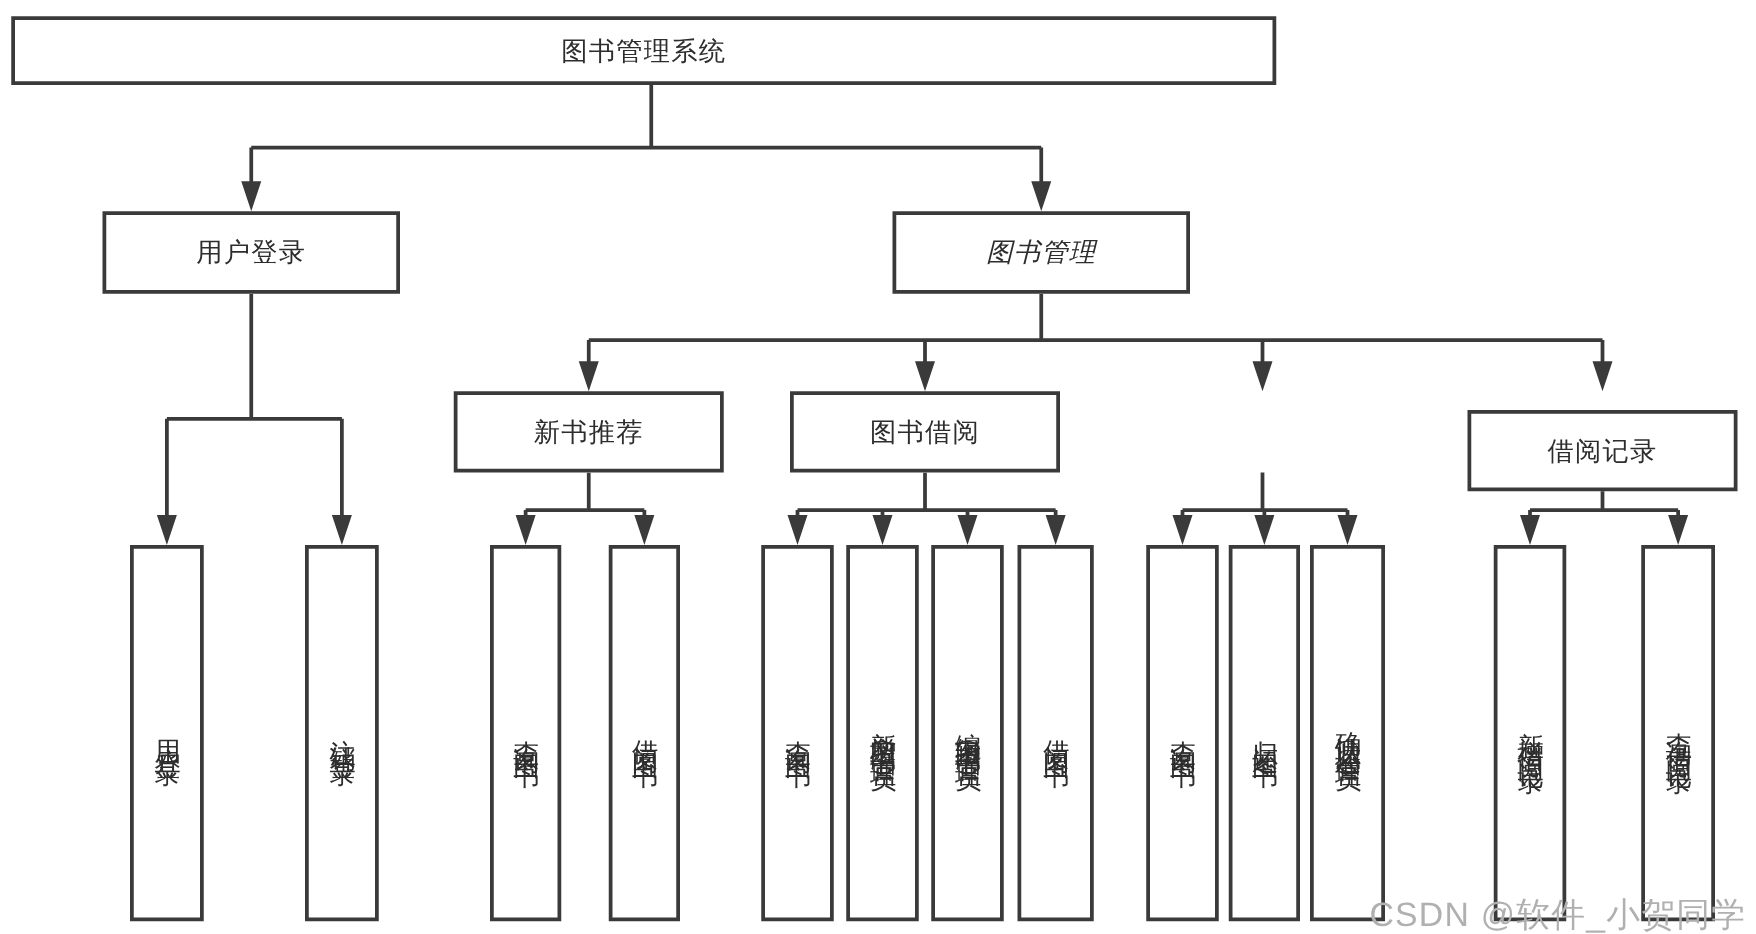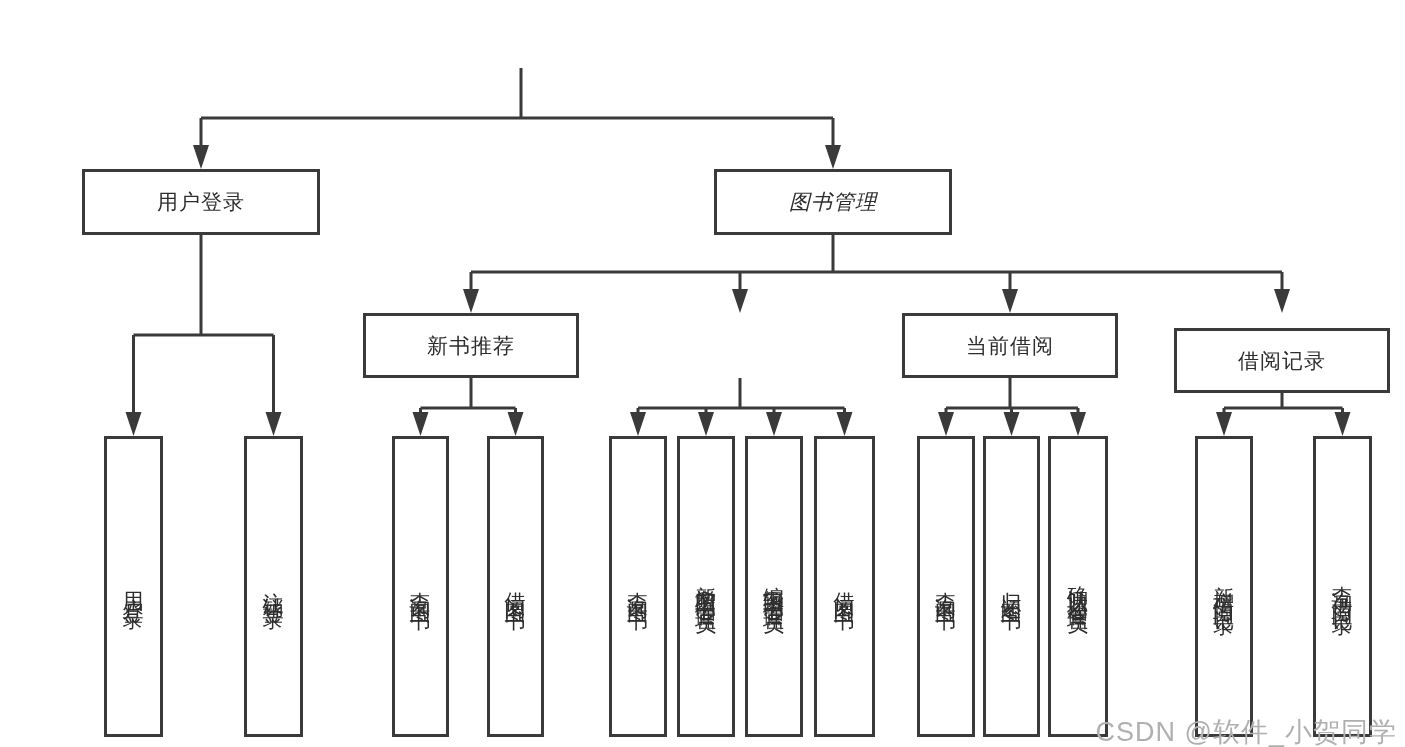--- a/index.html
+++ b/index.html
@@ -107,26 +107,27 @@
       M698 412 L714 412 L706 436 Z
       M766 412 L782 412 L774 436 Z
       M836.5 412 L852.5 412 L844.5 436 Z
       M938 412 L954 412 L946 436 Z
       M1003.5 412 L1019.5 412 L1011.5 436 Z
       M1070 412 L1086 412 L1078 436 Z
       M1216 412 L1232 412 L1224 436 Z
       M1334.5 412 L1350.5 412 L1342.5 436 Z"></path>
   </svg>
 
+  <div class="box" style="left:9px; top:13px; width:1012px; height:55px;">图书管理系统</div>
 
   <div class="box" style="left:82px; top:169px; width:238px; height:66px;">用户登录</div>
   <div class="box" style="left:714px; top:169px; width:238px; height:66px;font-style:italic;">图书管理</div>
 
   <div class="box" style="left:363px; top:313px; width:216px; height:65px;">新书推荐</div>
-  <div class="box" style="left:902px; top:313px; width:216px; height:65px;">当前借阅</div>
+  <div class="box" style="left:632px; top:313px; width:216px; height:65px;">图书借阅</div>
   <div class="box" style="left:1174px; top:328px; width:216px; height:65px;">借阅记录</div>
 
   <div class="vbox" style="left:104px; top:436px; width:59px; height:301px;">用户登录</div>
   <div class="vbox" style="left:244px; top:436px; width:59px; height:301px;">注销登录</div>
 
   <div class="vbox" style="left:392px; top:436px; width:57px; height:301px;">查询图书</div>
   <div class="vbox" style="left:487px; top:436px; width:57px; height:301px;">借阅图书</div>
 
   <div class="vbox" style="left:609px; top:436px; width:58px; height:301px;">查询图书</div>
   <div class="vbox" style="left:677px; top:436px; width:58px; height:301px; letter-spacing:4px;">新增图书（管理员）</div>

